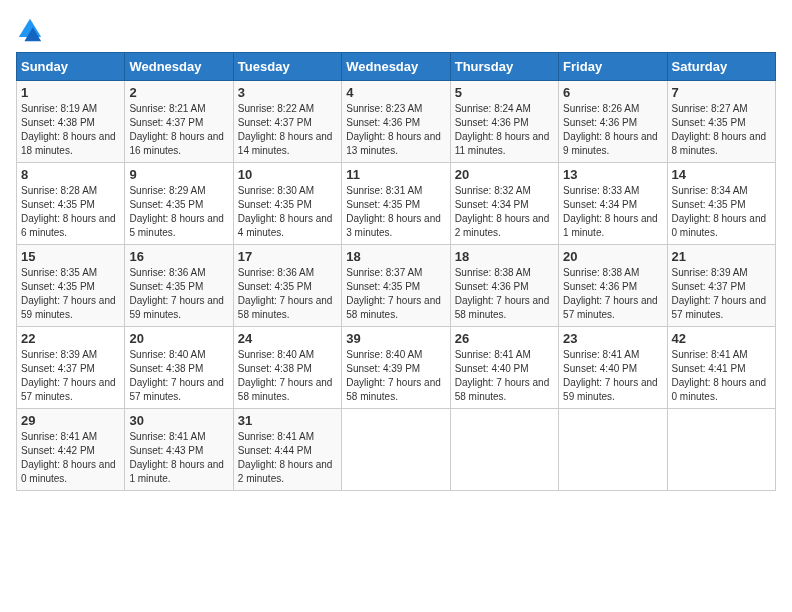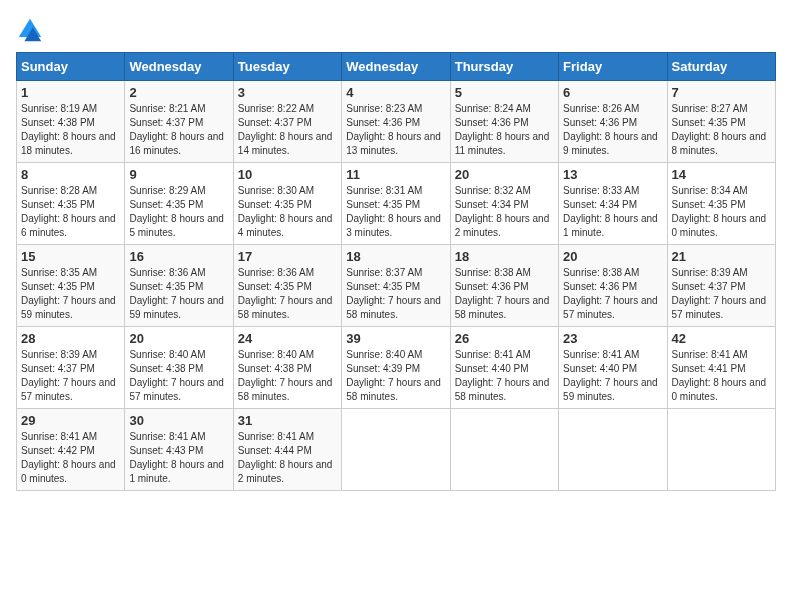--- a/index.html
+++ b/index.html
@@ -289,21 +289,21 @@
         <span class="day-num">21</span>
         <div class="day-info">
           Sunrise: 8:39 AM<br>
           Sunset: 4:37 PM<br>
           Daylight: 7 hours and 57 minutes.
         </div>
       </td>
       </tr>
       <tr>
         <td>
-        <span class="day-num">28</span>
+        <span class="day-num">22</span>
         <div class="day-info">
           Sunrise: 8:39 AM<br>
           Sunset: 4:37 PM<br>
           Daylight: 7 hours and 57 minutes.
         </div>
       </td>
         <td>
         <span class="day-num">20</span>
         <div class="day-info">
           Sunrise: 8:40 AM<br>

